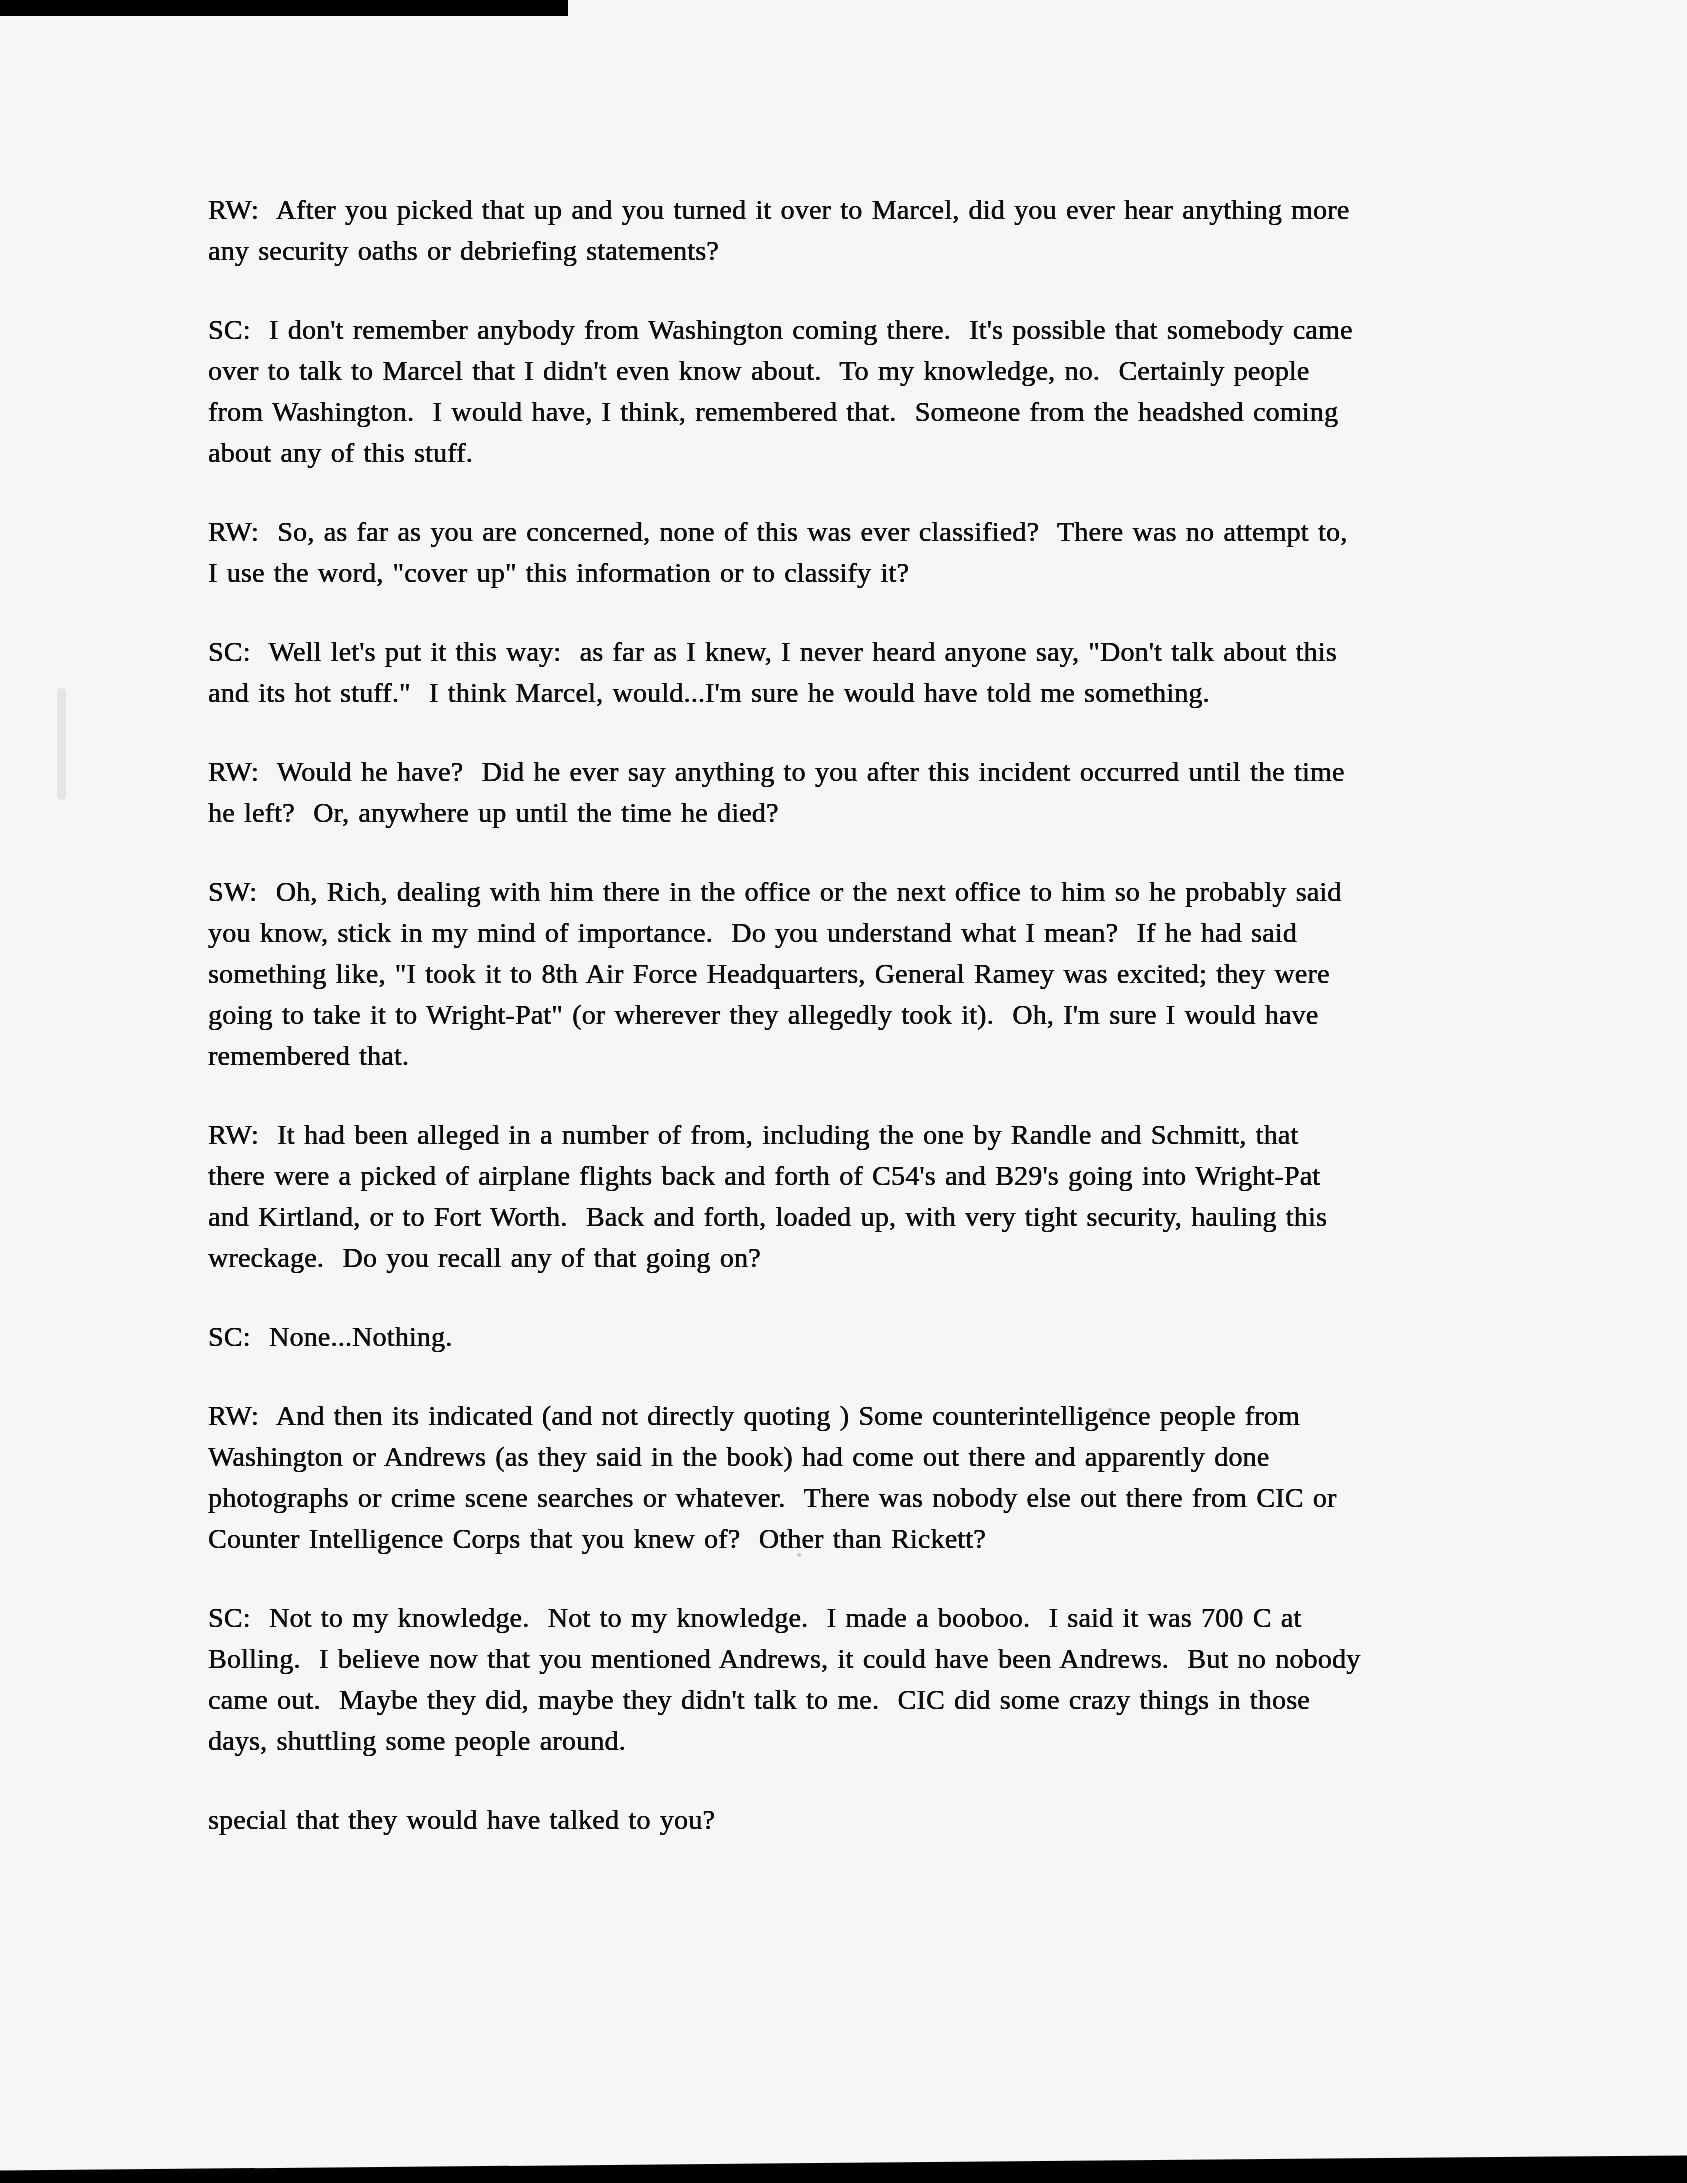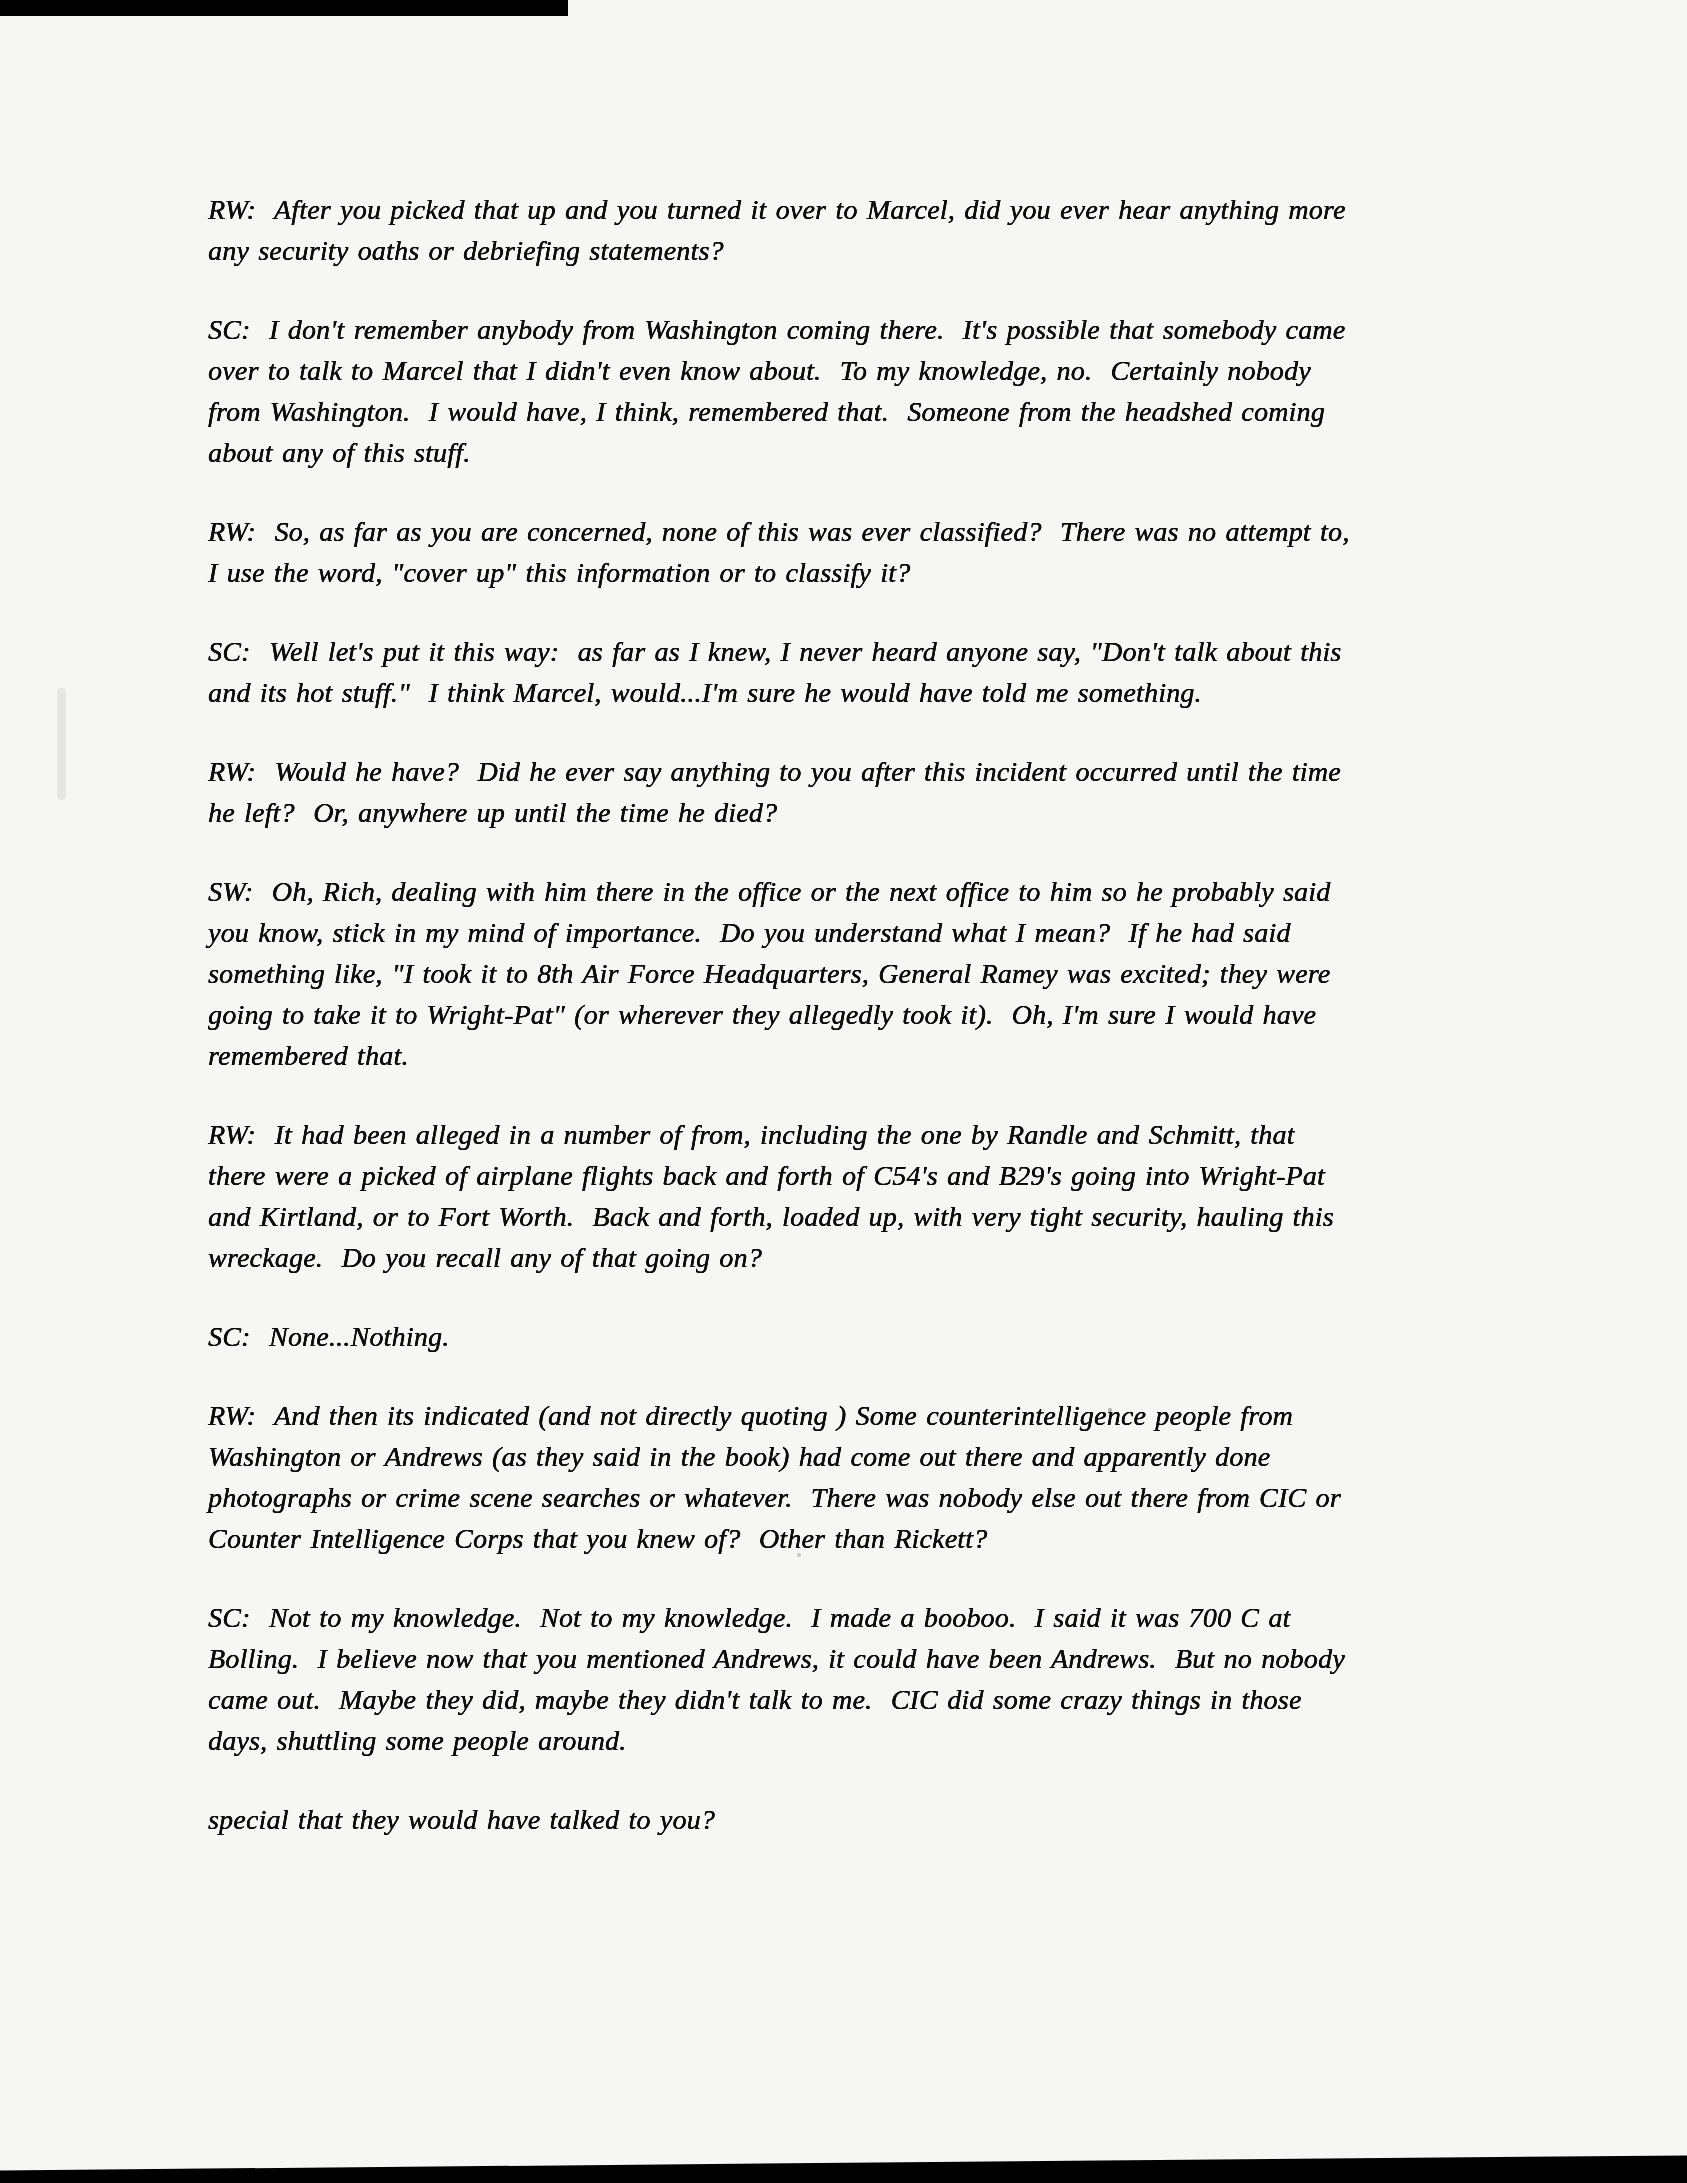--- a/index.html
+++ b/index.html
@@ -8,21 +8,20 @@
     background: #e8e8e6;
   }
   .page {
     position: relative;
     width: 1687px;
     height: 2183px;
     margin: 0 auto;
     background: #f6f6f4;
     overflow: hidden;
     font-family: "Liberation Serif", "DejaVu Serif", serif;
-    font-style: italic;
   }
   
   .scan-bar-top {
     position: absolute;
     left: 0;
     top: 0;
     width: 568px;
     height: 16px;
     background: #000;
   }
@@ -84,21 +83,21 @@
   <div class="scan-speck s1"></div>
   <div class="scan-speck s2"></div>
 
   <div class="transcript" id="transcript">
       <div class="para">
         <div class="line">RW:  After you picked that up and you turned it over to Marcel, did you ever hear anything more</div>
         <div class="line">any security oaths or debriefing statements?</div>
       </div>
       <div class="para">
         <div class="line">SC:  I don't remember anybody from Washington coming there.  It's possible that somebody came</div>
-        <div class="line">over to talk to Marcel that I didn't even know about.  To my knowledge, no.  Certainly nobody</div>
+        <div class="line">over to talk to Marcel that I didn't even know about.  To my knowledge, no.  Certainly people</div>
         <div class="line">from Washington.  I would have, I think, remembered that.  Someone from the headshed coming</div>
         <div class="line">about any of this stuff.</div>
       </div>
       <div class="para">
         <div class="line">RW:  So, as far as you are concerned, none of this was ever classified?  There was no attempt to,</div>
         <div class="line">I use the word, "cover up" this information or to classify it?</div>
       </div>
       <div class="para">
         <div class="line">SC:  Well let's put it this way:  as far as I knew, I never heard anyone say, "Don't talk about this</div>
         <div class="line">and its hot stuff."  I think Marcel, would...I'm sure he would have told me something.</div>

